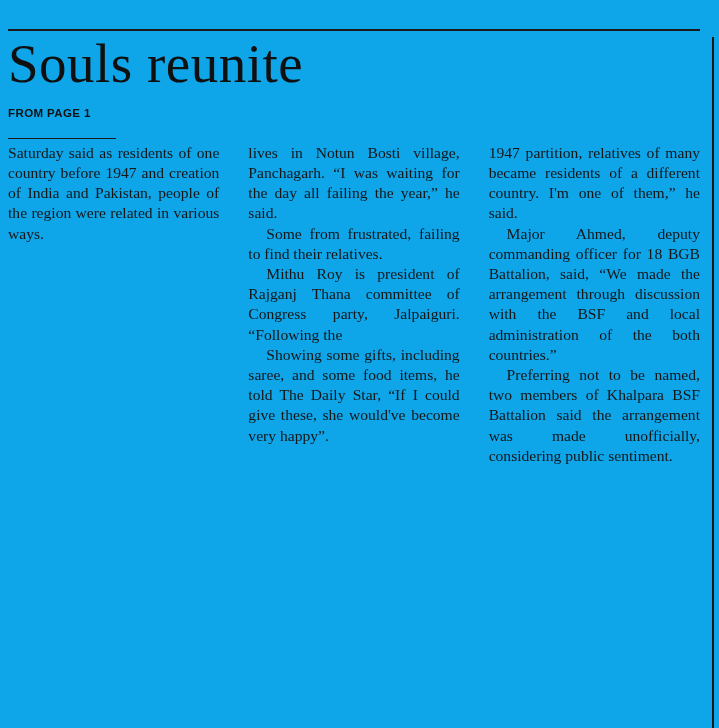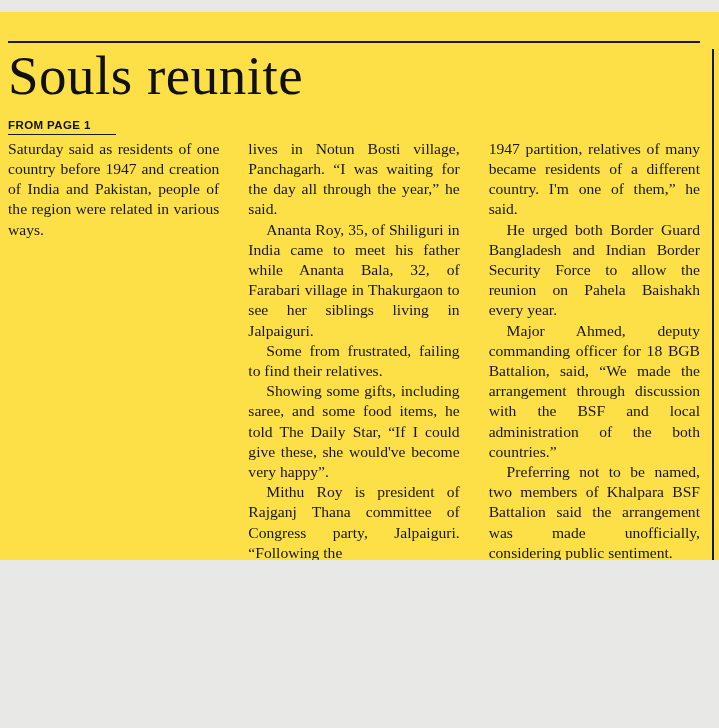--- a/index.html
+++ b/index.html
@@ -1,21 +1,21 @@
 <!DOCTYPE html>
 <html><head>
 <meta charset="utf-8">
 <style>
   html,body{margin:0;padding:0;}
   body{background:#e8e8e6;}
   .page{
     position:relative;
-    width:719px;height:548px;
-    margin:12px auto;
-    background:#fde047;
+    width:719px;height:728px;
+    margin:0 auto;
+    background:#0ea5e9;
     color:#141414;
     overflow:hidden;
     font-family:"Liberation Serif", serif;
     box-sizing:border-box;
     padding:0 16px 0 8px;
   }
   .top-rule{
     margin-top:29px;
     height:2px;
     background:#1a1a1a;
@@ -31,21 +31,21 @@
     color:#101010;
   }
   .kicker{
     display:inline-block;
     font-family:"Liberation Sans", sans-serif;
     font-size:11.5px;
     font-weight:700;
     letter-spacing:0.4px;
     color:#111;
     border-bottom:1.5px solid #1a1a1a;
-    padding-bottom:3px;
+    padding-bottom:19px;
     margin-bottom:4px;
     min-width:108px;
   }
   .columns{
     display:flex;
     gap:29px;
     align-items:flex-start;
     width:692px;
   }
   .column{
@@ -80,27 +80,25 @@
   <div class="top-rule"></div>
   <h1 class="headline">Souls reunite</h1>
   <div>
     <span class="kicker">FROM PAGE 1</span>
   </div>
   <div class="columns">
     <div class="column">
         <p>Saturday said as residents of one country before 1947 and creation of India and Pakistan, people of the region were related in various ways.</p>
       </div>
     <div class="column">
-        <p>lives in Notun Bosti village, Panchagarh. “I was waiting for the day all through the year,” he said.</p>
-        <p>Ananta Roy, 35, of Shiliguri in India came to meet his father while Ananta Bala, 32, of Farabari village in Thakurgaon to see her siblings living in Jalpaiguri.</p>
+        <p>lives in Notun Bosti village, Panchagarh. “I was waiting for the day all failing the year,” he said.</p>
         <p>Some from frustrated, failing to find their relatives.</p>
+        <p>Mithu Roy is president of Rajganj Thana committee of Congress party, Jalpaiguri. “Following the</p>
         <p>Showing some gifts, including saree, and some food items, he told The Daily Star, “If I could give these, she would've become very happy”.</p>
-        <p>Mithu Roy is president of Rajganj Thana committee of Congress party, Jalpaiguri. “Following the</p>
       </div>
     <div class="column">
         <p>1947 partition, relatives of many became residents of a different country. I'm one of them,” he said.</p>
-        <p>He urged both Border Guard Bangladesh and Indian Border Security Force to allow the reunion on Pahela Baishakh every year.</p>
         <p>Major Ahmed, deputy commanding officer for 18 BGB Battalion, said, “We made the arrangement through discussion with the BSF and local administration of the both countries.”</p>
         <p>Preferring not to be named, two members of Khalpara BSF Battalion said the arrangement was made unofficially, considering public sentiment.</p>
       </div>
   </div>
   <div class="right-rule"></div>
 </div>
 
 </body></html>

